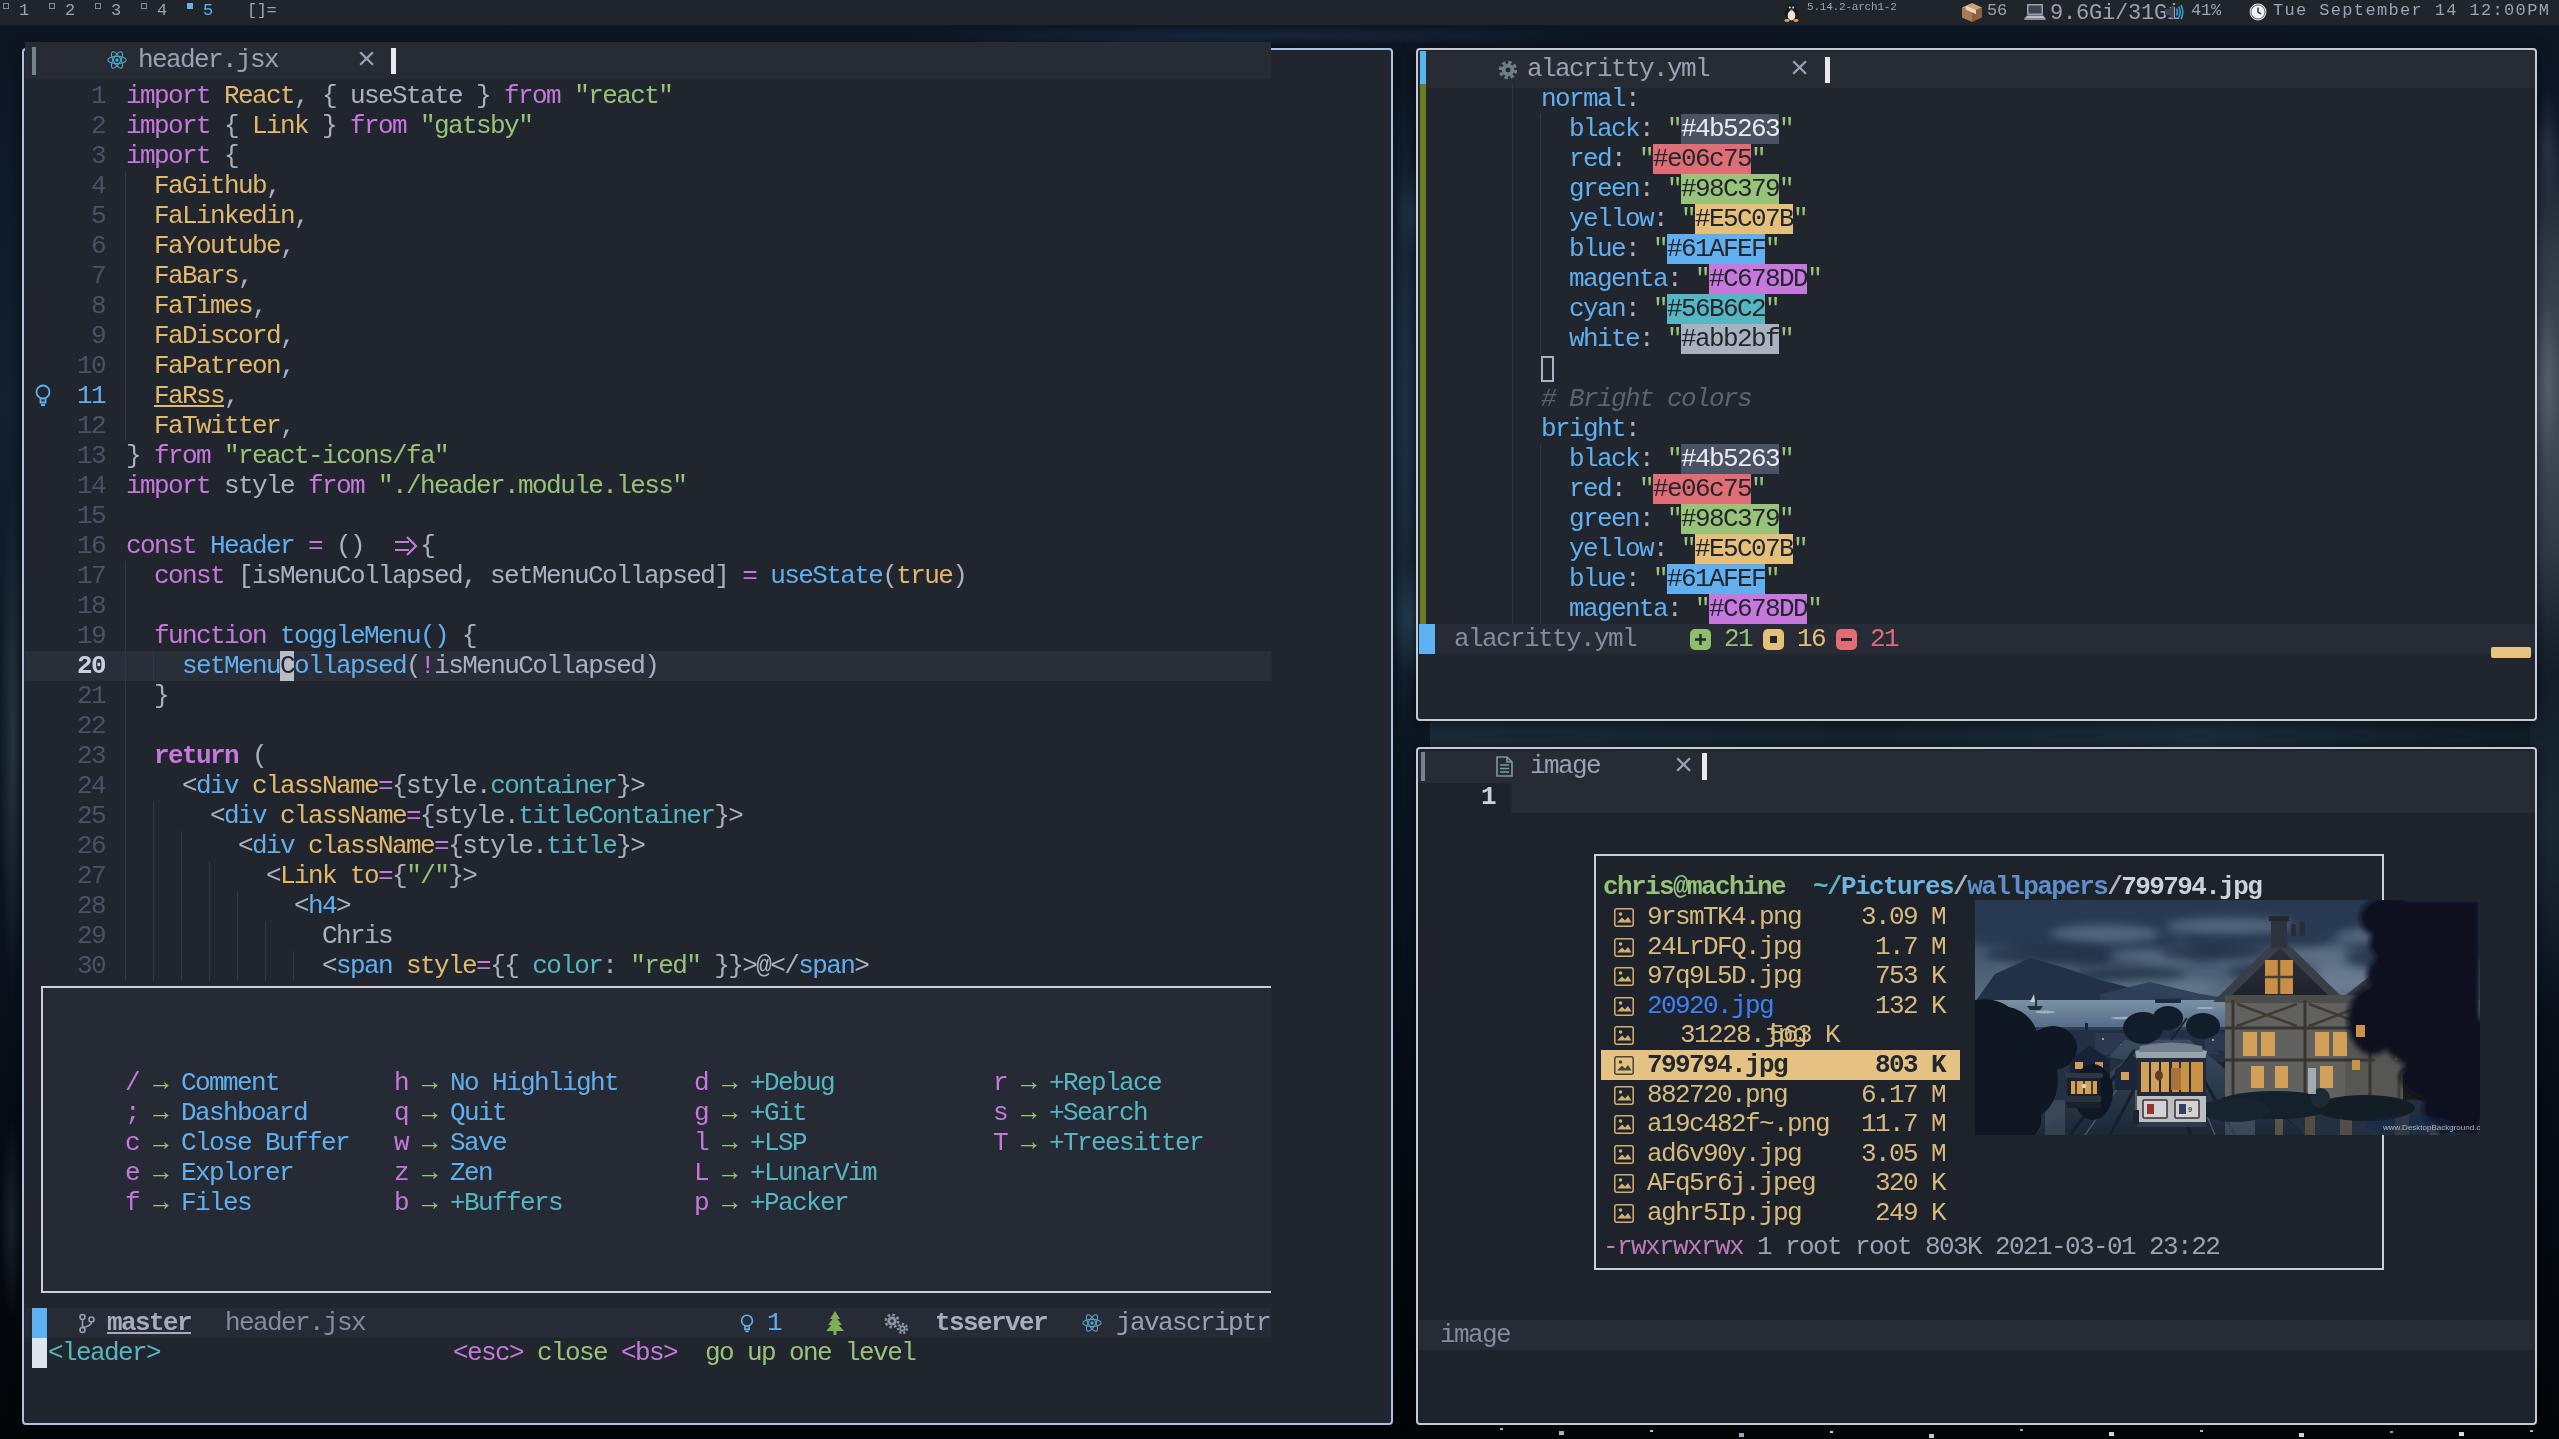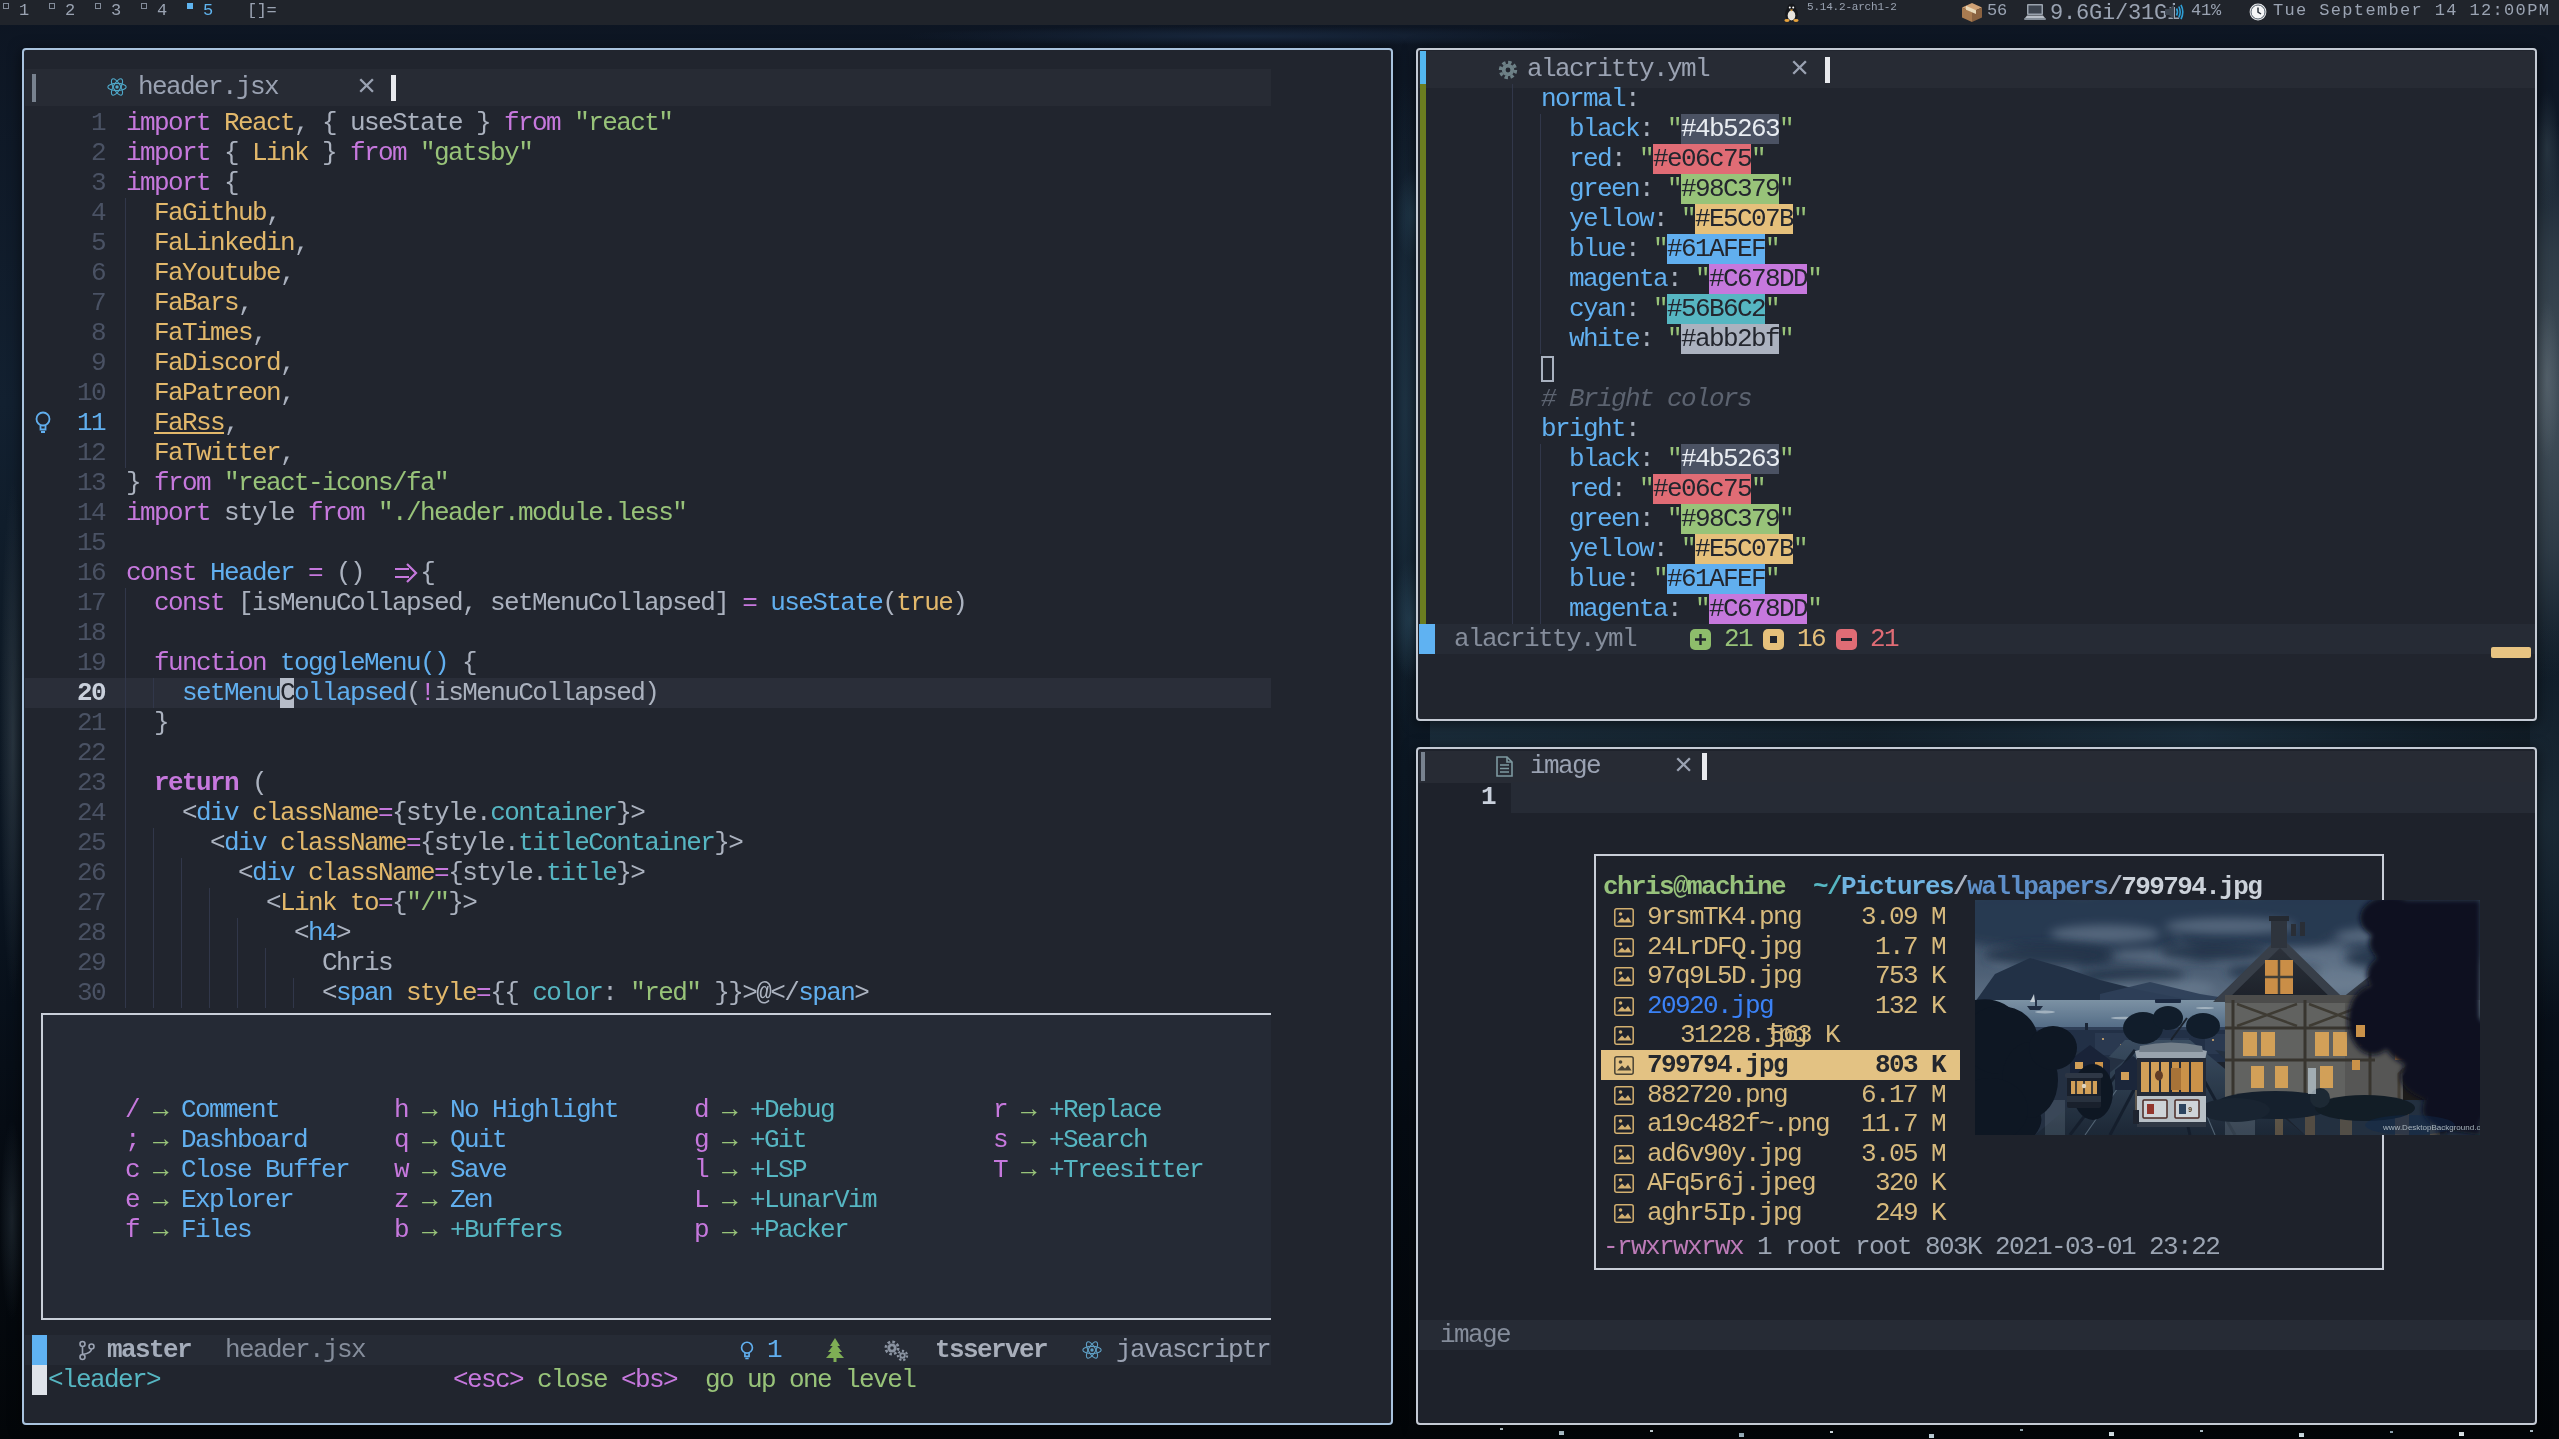--- a/index.html
+++ b/index.html
@@ -68,21 +68,21 @@
     <path d="M16 1.8 Q19.6 9 16 16.2" stroke="#2e9ed6" stroke-width="1.6" fill="none"></path>
   </svg>
 <div class="abs" style="left:2191px;top:1px;font-size:17px;letter-spacing:-0.2px;color:#9aa3b2;">41%</div>
 <svg class="abs" style="left:2249px;top:3px" width="18" height="18" viewBox="0 0 18 18">
     <circle cx="9" cy="9" r="8.4" fill="#e8eaec"></circle>
     <circle cx="9" cy="9" r="7" fill="#f5f6f7" stroke="#55606c" stroke-width="1"></circle>
     <path d="M9 4.5 V9 L12 11" stroke="#2b333d" stroke-width="1.5" fill="none"></path>
   </svg>
 <div class="abs" style="left:2273px;top:1px;font-size:17px;letter-spacing:-0.2px;color:#9aa3b2;letter-spacing:1.35px;">Tue September 14 12:00PM</div>
 <div class="win" style="left:22px;top:48px;width:1371px;height:1377px;border:2.5px solid #a9c3de;"></div>
-<div class="abs" style="left:25px;top:69px;width:1246px;height:1371px;overflow:hidden;" id="w1">
+<div class="abs" style="left:25px;top:42px;width:1246px;height:1371px;overflow:hidden;" id="w1">
 <div class="abs" style="left:0;top:0;width:1365px;height:37px;background:#272b34;"></div>
 <div class="abs" style="left:7px;top:5px;width:4px;height:28px;background:#78828f;"></div>
 <svg class="abs" style="left:82px;top:9px" width="20" height="18" viewBox="0 0 20 18">
       <g stroke="#4fa8c9" stroke-width="1.1" fill="none">
         <ellipse cx="10" cy="9" rx="9.2" ry="3.6"></ellipse>
         <ellipse cx="10" cy="9" rx="9.2" ry="3.6" transform="rotate(60 10 9)"></ellipse>
         <ellipse cx="10" cy="9" rx="9.2" ry="3.6" transform="rotate(120 10 9)"></ellipse>
       </g>
       <circle cx="10" cy="9" r="1.7" fill="#4fa8c9"></circle>
     </svg>
@@ -192,21 +192,21 @@
 <div class="abs" style="left:0;top:1266px;width:1365px;height:30px;background:#262b35;"></div>
 <div class="abs" style="left:7px;top:1266px;width:15px;height:30px;background:#5fb2f2;"></div>
 <svg class="abs" style="left:52px;top:1271px" width="20" height="21" viewBox="0 0 20 21">
       <g stroke="#9aa2b2" stroke-width="1.6" fill="none">
         <circle cx="5.5" cy="4" r="2.5"></circle>
         <circle cx="5.5" cy="17" r="2.5"></circle>
         <circle cx="14.5" cy="6.5" r="2.5"></circle>
         <path d="M5.5 6.5 V14.5 M14.5 9 Q14.5 13 5.5 14.5"></path>
       </g>
     </svg>
-<pre class="abs" style="left:82px;top:1266px;color:#a5adbb;font-weight:bold;">master</pre>
+<pre class="abs" style="left:82px;top:1266px;color:#a5adbb;font-weight:bold;text-decoration:underline;">master</pre>
 <pre class="abs" style="left:200px;top:1266px;color:#858d9b;">header.jsx</pre>
 <svg class="abs" style="left:712px;top:1271px" width="20" height="22" viewBox="0 0 24 26">
       <g stroke="#61afef" stroke-width="2" fill="none">
         <circle cx="12" cy="9" r="6.5"></circle>
         <path d="M9.5 15.5 v4 h5 v-4 M10 22 h4"></path>
       </g>
     </svg>
 <pre class="abs" style="left:742px;top:1266px;color:#61afef;">1</pre>
 <svg class="abs" style="left:800px;top:1269px" width="20" height="24" viewBox="0 0 20 24">
       <polygon points="10,0 15,8 5,8" fill="#7fae55"></polygon>

